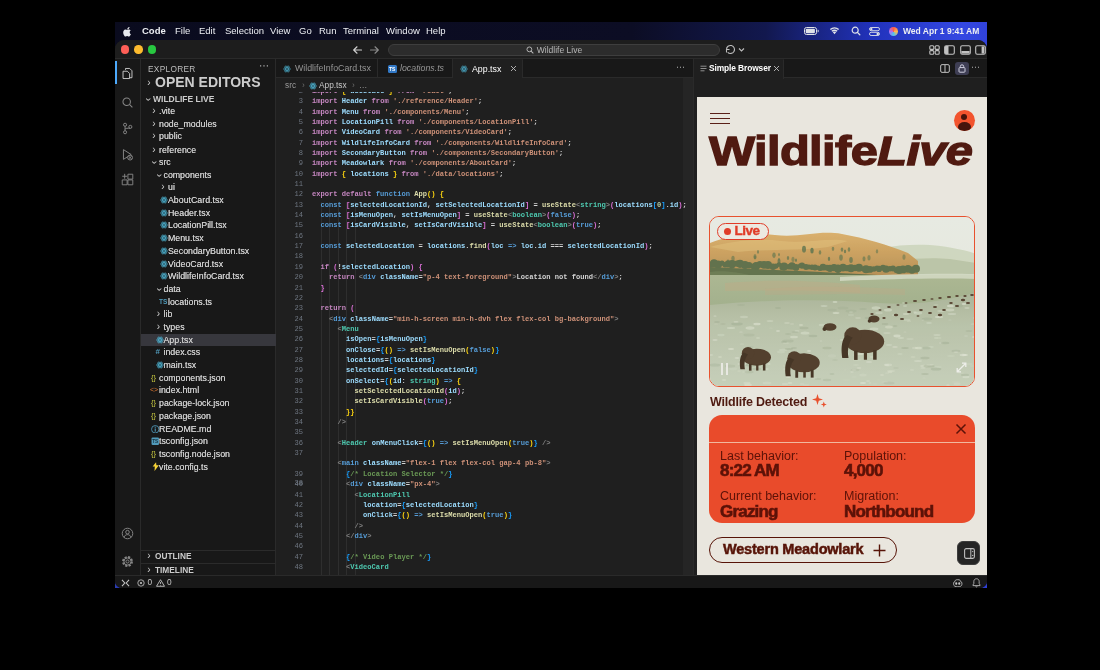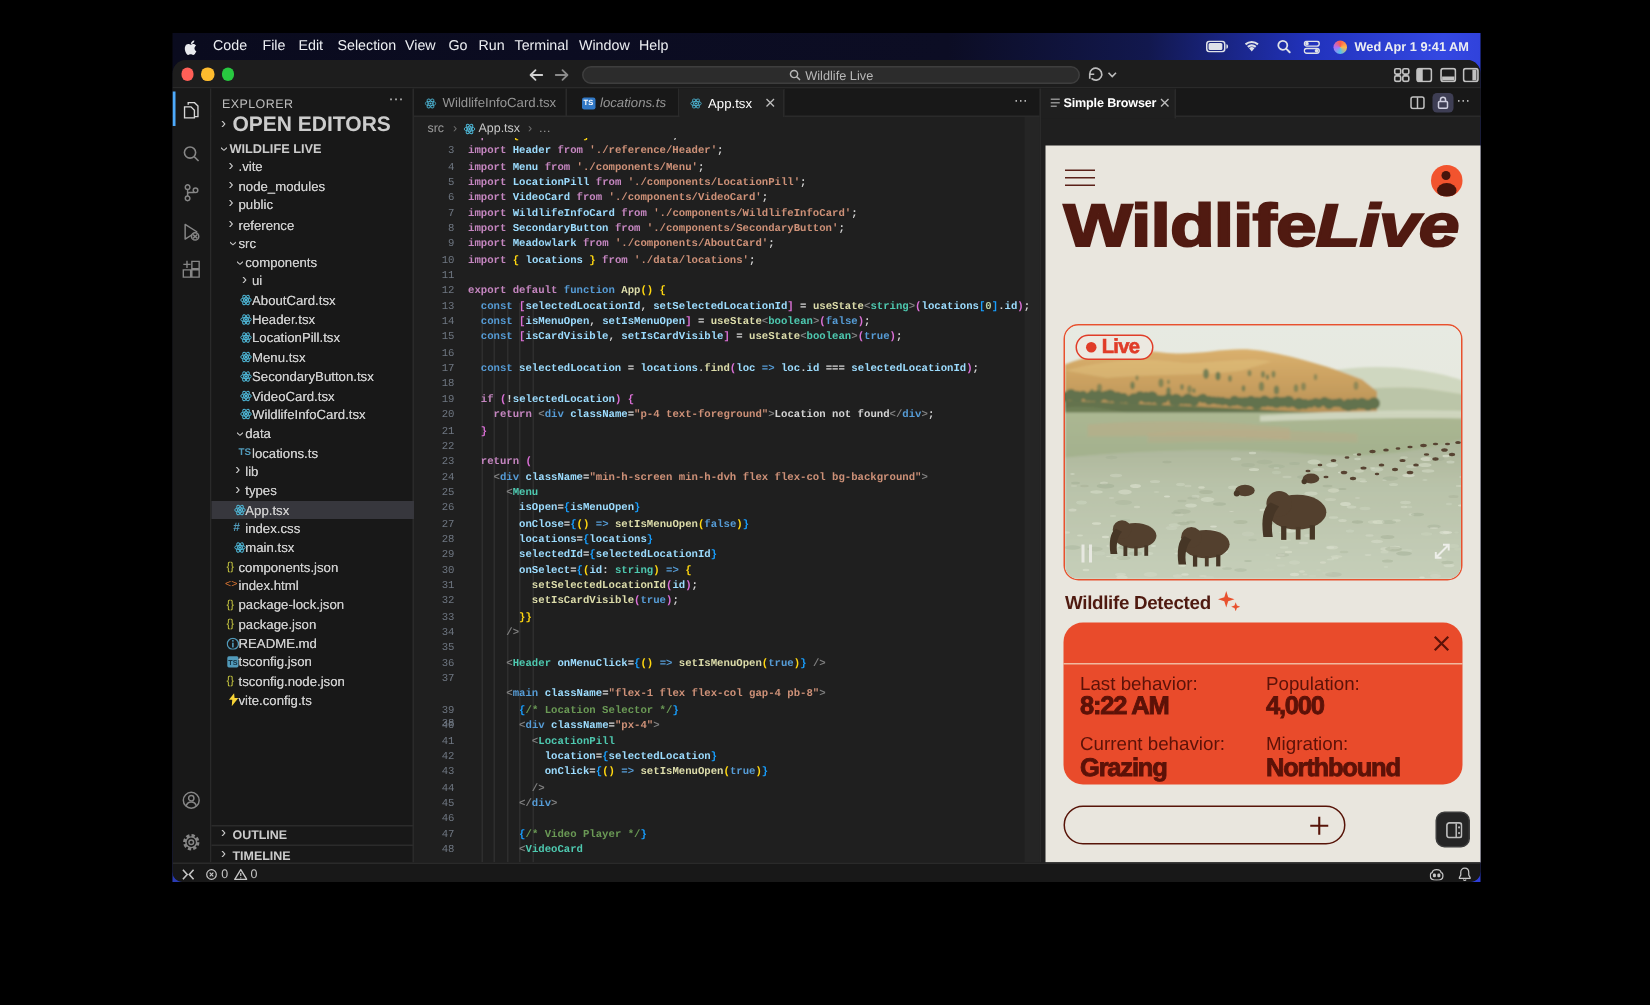--- a/index.html
+++ b/index.html
@@ -41,21 +41,21 @@
 #statusbar{position:absolute;left:0;top:535px;width:872px;height:13px;background:#181818;border-top:1px solid #2a2a2a;color:#c6c6c6;font-size:8.3px;}
 #h1{position:absolute;left:12px;top:32px;font-weight:bold;font-size:40px;color:#501a11;letter-spacing:-0.5px;-webkit-text-stroke:1.3px #501a11;white-space:nowrap;transform:scaleX(1.22);transform-origin:0 0;}
 </style>
 </head>
 <body>
 <div id="screen">
   <div id="menubar">
     <svg class="abs" style="left:7px;top:4px" width="11" height="11" viewBox="0 0 11 11">
         <path fill="#e8eaee" d="M7.6 1.1c-.1.7-.4 1.2-.8 1.6-.4.4-1 .7-1.5.65-.1-.6.2-1.2.6-1.6C6.3 1.3 7 1 7.6 1.1zM8.9 8.2c-.3.7-.5 1-.9 1.6-.6.9-1.4 1-2 .6-.6-.4-1.2-.4-1.8 0-.6.4-1.3.3-1.9-.6C1.2 8.1.9 6.2 1.5 4.9c.4-.9 1.2-1.5 2-1.5.7 0 1.1.4 1.7.4.6 0 .9-.4 1.7-.4.7 0 1.4.4 1.8 1.1-1.5.8-1.3 2.9.2 3.7z"></path>
       </svg>
-    <span class="mi" style="left:27px;font-weight:normal">Code</span>
+    <span class="mi" style="left:27px;font-weight:bold">Code</span>
     <span class="mi" style="left:60px">File</span>
     <span class="mi" style="left:84px">Edit</span>
     <span class="mi" style="left:110px">Selection</span>
     <span class="mi" style="left:155px">View</span>
     <span class="mi" style="left:184px">Go</span>
     <span class="mi" style="left:204px">Run</span>
     <span class="mi" style="left:228px">Terminal</span>
     <span class="mi" style="left:271px">Window</span>
     <span class="mi" style="left:311px">Help</span>
 
@@ -887,20 +887,21 @@
           <div class="abs" style="left:11px;top:33.5px;font-size:12.5px">Last behavior:</div>
           <div class="abs" style="left:11px;top:46.5px;font-size:17px;line-height:18px;font-weight:bold;letter-spacing:-0.8px;-webkit-text-stroke:0.6px #5c1208">8:22 AM</div>
           <div class="abs" style="left:135px;top:33.5px;font-size:12.5px">Population:</div>
           <div class="abs" style="left:135px;top:46.5px;font-size:17px;line-height:18px;font-weight:bold;letter-spacing:-0.8px;-webkit-text-stroke:0.6px #5c1208">4,000</div>
           <div class="abs" style="left:11px;top:73.5px;font-size:12.5px">Current behavior:</div>
           <div class="abs" style="left:11px;top:87.5px;font-size:17px;line-height:18px;font-weight:bold;letter-spacing:-0.8px;-webkit-text-stroke:0.6px #5c1208">Grazing</div>
           <div class="abs" style="left:135px;top:73.5px;font-size:12.5px">Migration:</div>
           <div class="abs" style="left:135px;top:87.5px;font-size:17px;line-height:18px;font-weight:bold;letter-spacing:-0.8px;-webkit-text-stroke:0.6px #5c1208">Northbound</div>
         </div>
         <div class="abs" style="left:12px;top:440px;width:188px;height:26px;border:1.5px solid #571408;border-radius:13.5px">
+          <div class="abs" style="left:13px;top:0;line-height:23.5px;color:#571408;font-size:14.5px;font-weight:bold;letter-spacing:-0.2px;-webkit-text-stroke:0.5px #571408;white-space:nowrap">Western Meadowlark</div>
           <svg class="abs" style="left:163px;top:6px" width="13" height="13" viewBox="0 0 13 13">
               <path d="M6.5 0.5 V12.5 M0.5 6.5 H12.5" stroke="#571408" stroke-width="1.4"></path>
             </svg>
         </div>
         <div class="abs" style="left:260px;top:444px;width:23px;height:24px;background:#252525;border:1px solid #3d3d3d;border-radius:6px">
           <svg class="abs" style="left:5.5px;top:6px" width="11" height="11" viewBox="0 0 11 11">
               <rect x="0.6" y="0.6" width="9.8" height="9.8" rx="1.6" fill="none" stroke="#bdbdbd" stroke-width="1.1"></rect>
               <line x1="6.8" y1="1" x2="6.8" y2="10" stroke="#bdbdbd" stroke-width="1"></line>
               <circle cx="8.7" cy="3.6" r="0.7" fill="#bdbdbd"></circle>
               <circle cx="8.7" cy="7.4" r="0.7" fill="#bdbdbd"></circle>

